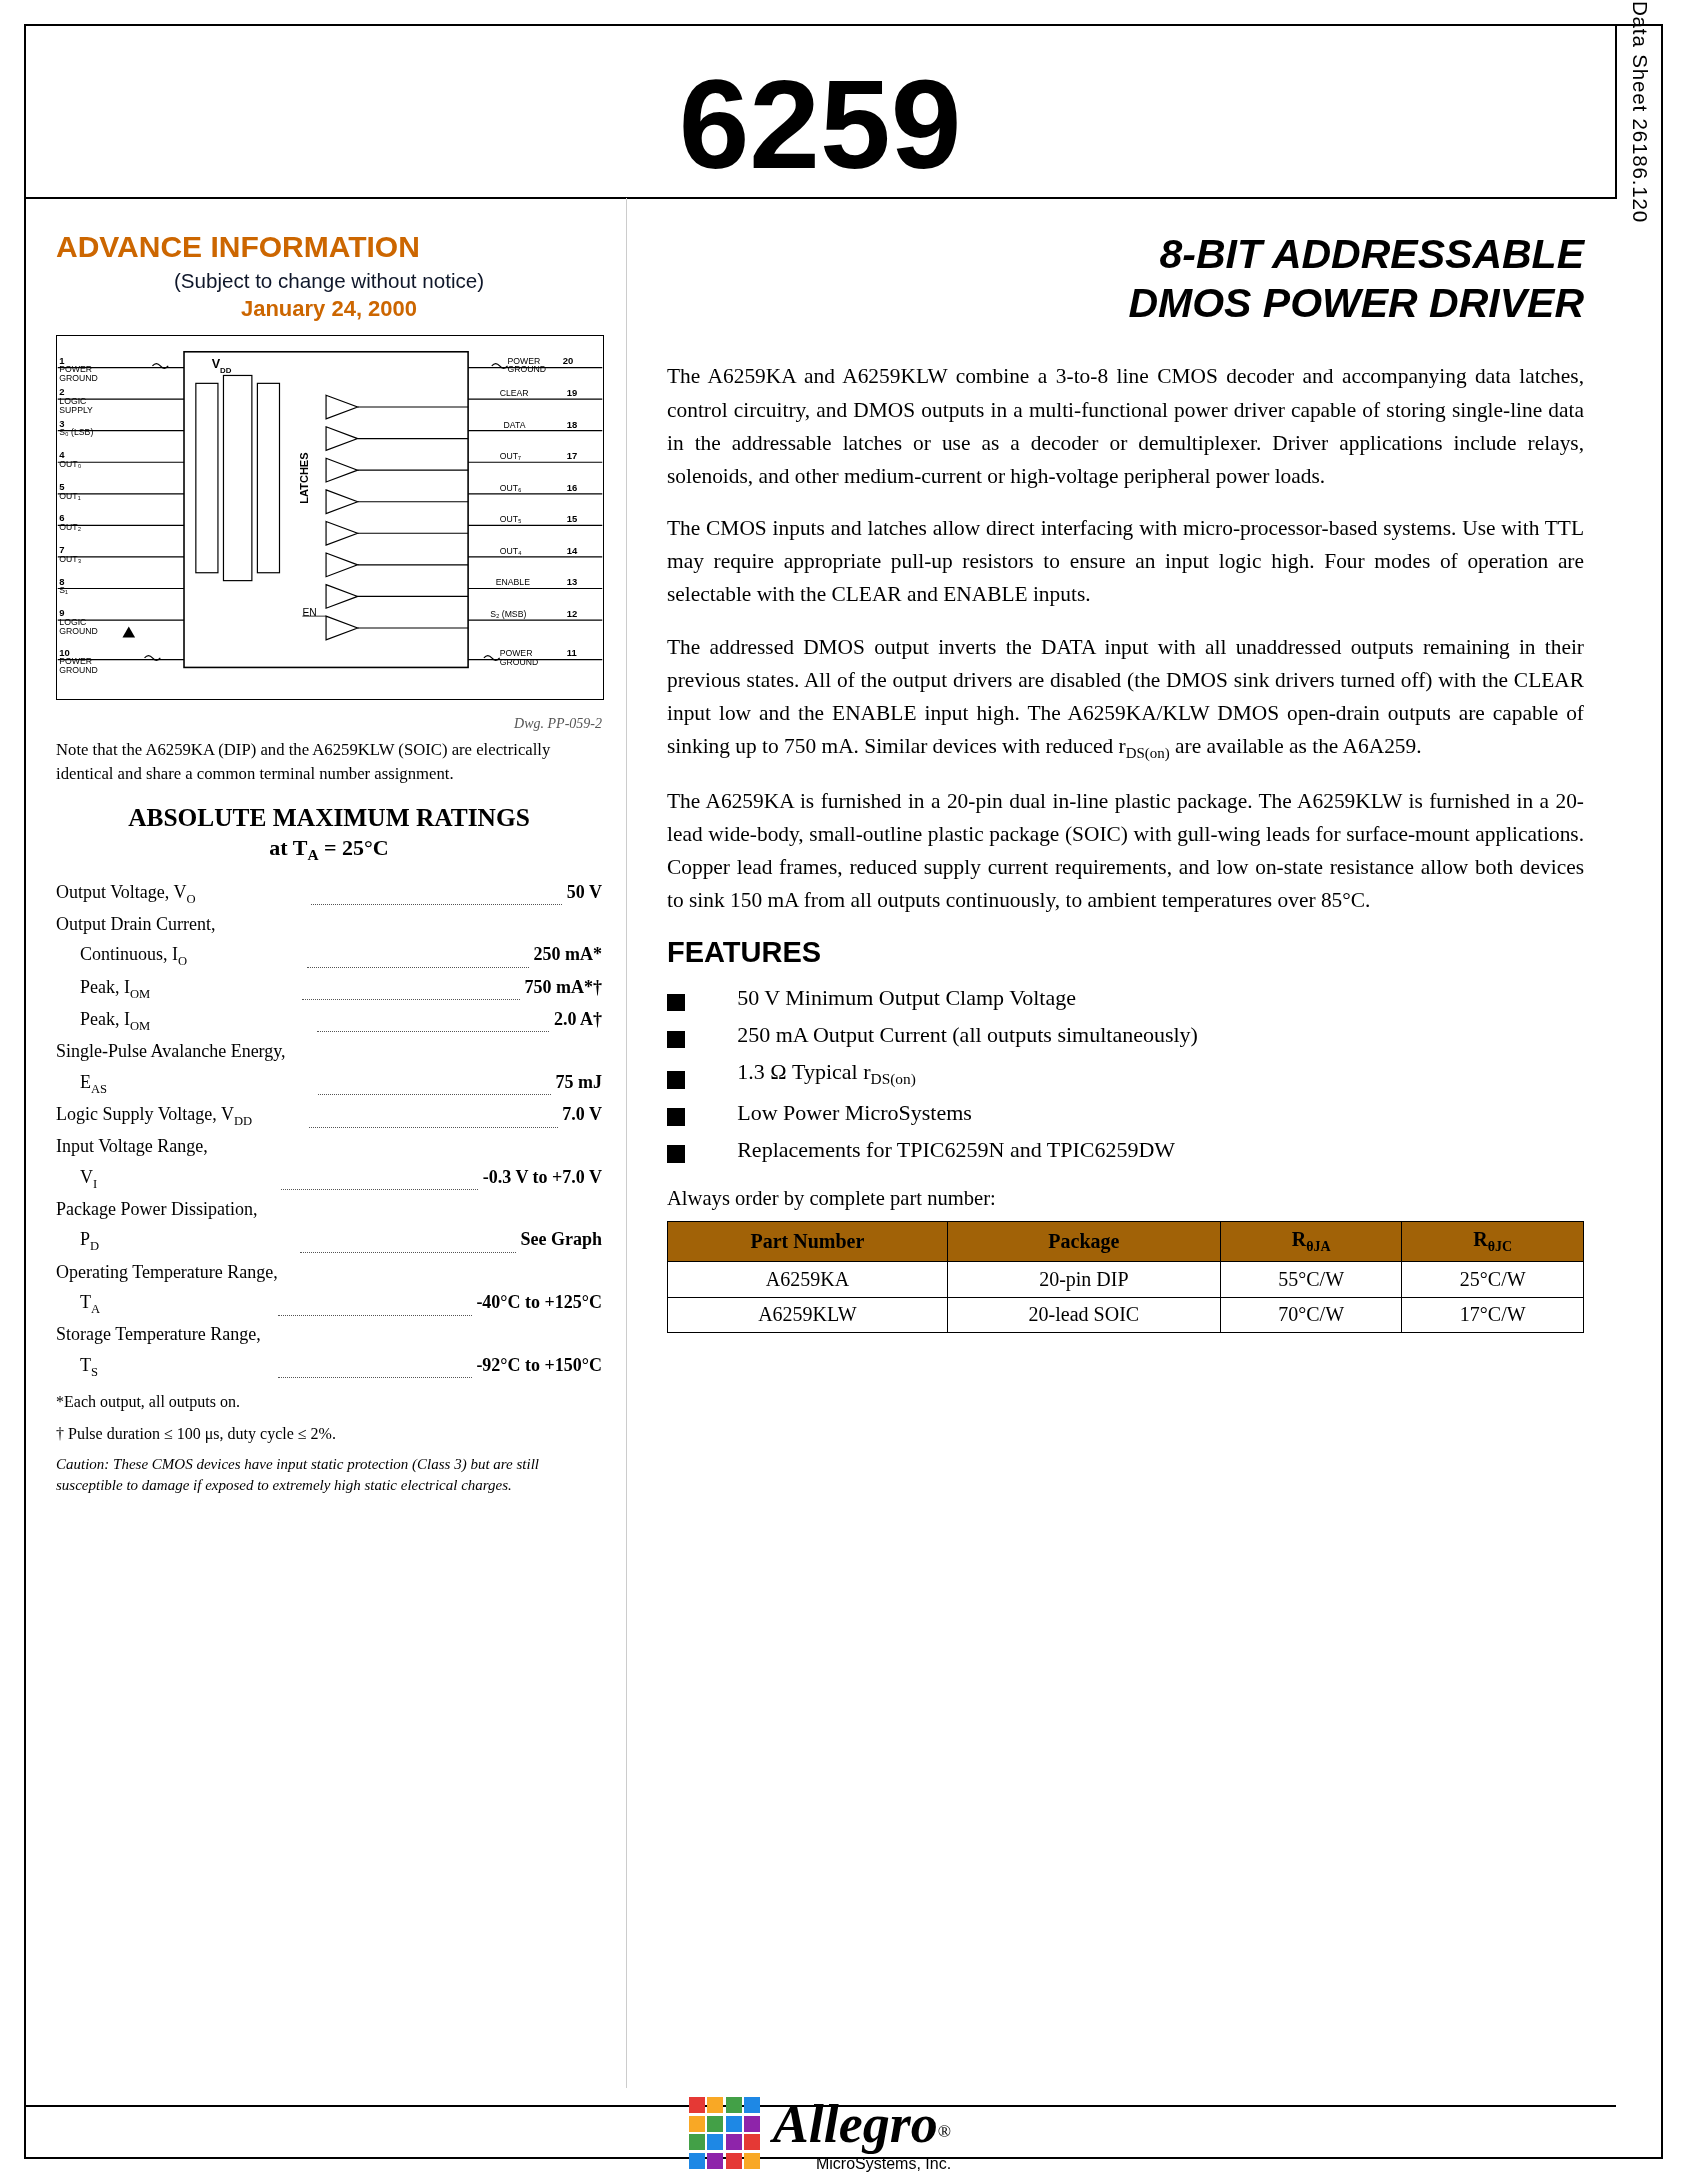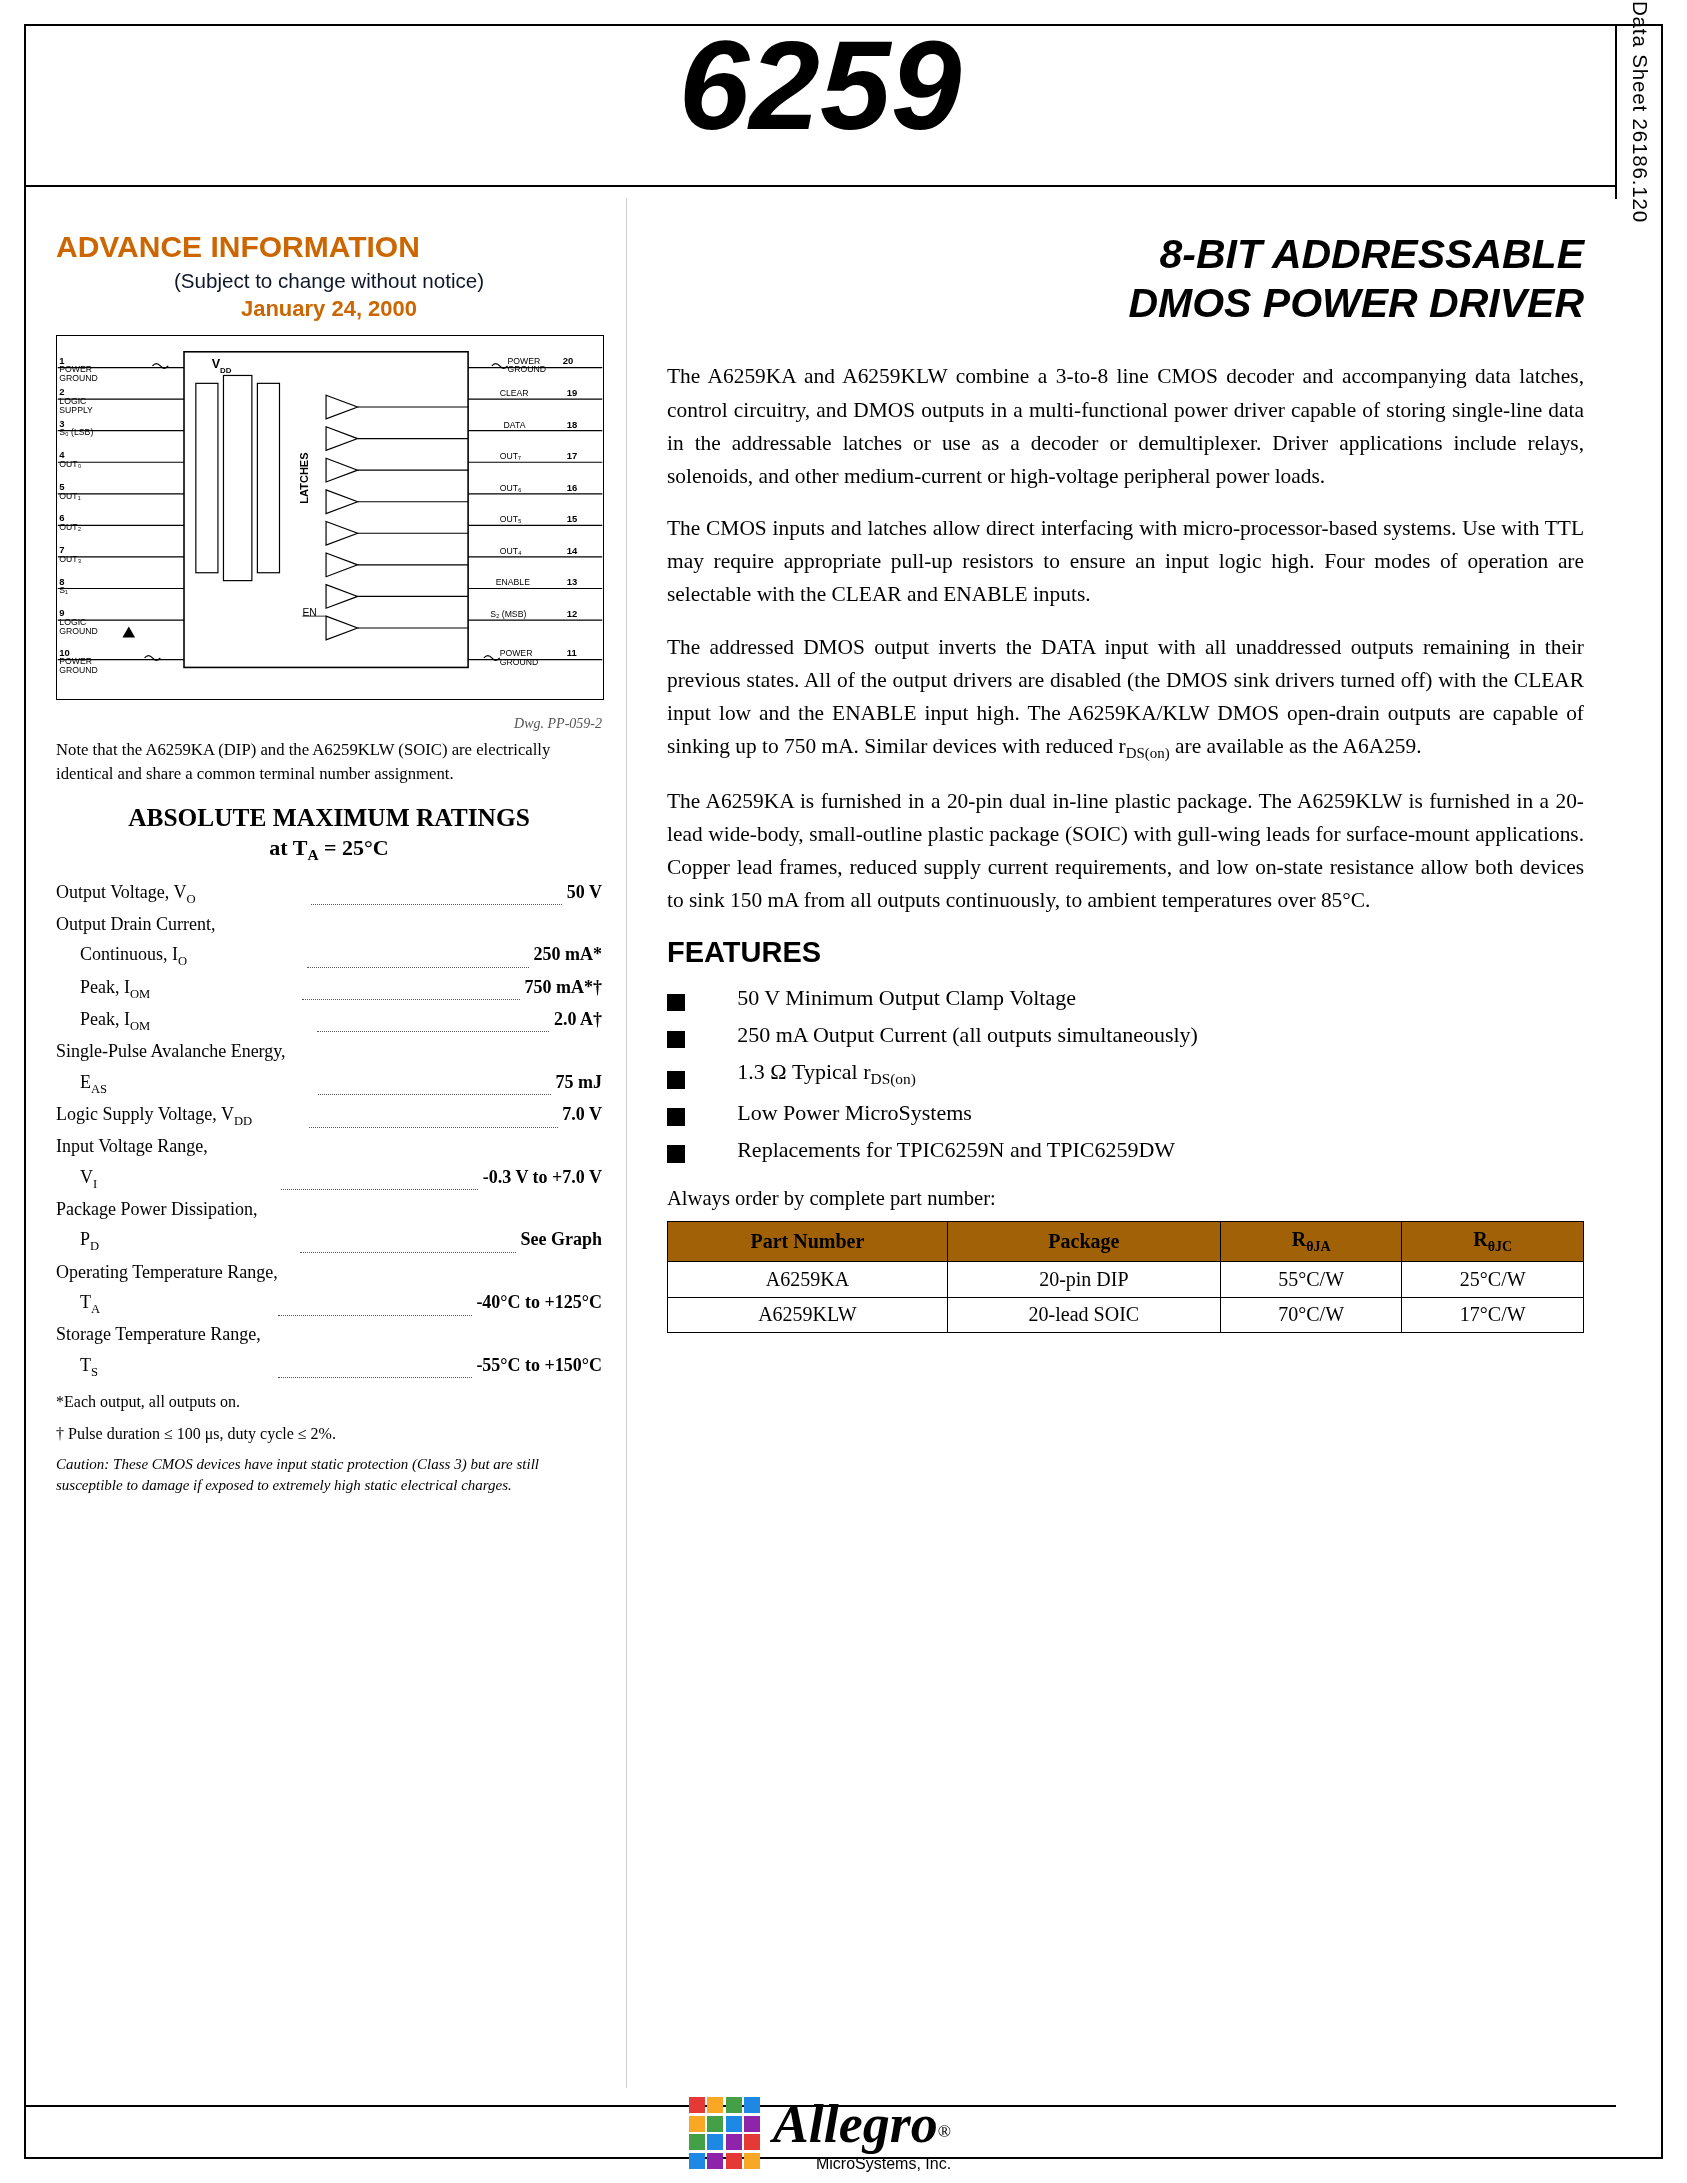--- a/index.html
+++ b/index.html
@@ -39,29 +39,28 @@
       transform: rotate(90deg);
       white-space: nowrap;
       font-size: 20.6px;
       font-family: Arial, sans-serif;
       letter-spacing: 0.8px;
     }
 
     
     .header-section {
       position: absolute;
-      top: 12px;
+      top: 24px;
       left: 24px;
       right: 71px;
       height: 175px;
       border-bottom: 2.4px solid #000;
       display: flex;
-      align-items: flex-start;
+      align-items: flex-end;
       justify-content: center;
-      font-style: italic;
     }
     .main-title {
       font-size: 127px;
       font-weight: bold;
       font-family: Arial, sans-serif;
     }
 
     
     .content-area {
       position: absolute;
@@ -530,21 +529,21 @@
         <span class="rating-dots"></span>
         <span class="rating-value"><b>-40°C to +125°C</b></span>
       </div>
 
       <div class="rating-row">
         <span class="rating-label">Storage Temperature Range,</span>
       </div>
       <div class="rating-row rating-indent">
         <span class="rating-label">T<sub>S</sub></span>
         <span class="rating-dots"></span>
-        <span class="rating-value"><b>-55°C to +150°C</b></span>
+        <span class="rating-value"><b>-92°C to +150°C</b></span>
       </div>
     </div>
 
     <div class="footnote">*Each output, all outputs on.</div>
     <div class="footnote">† Pulse duration ≤ 100 μs, duty cycle ≤ 2%.</div>
     <div class="footnote footnote-italic">Caution: These CMOS devices have input static protection (Class 3) but are still susceptible to damage if exposed to extremely high static electrical charges.</div>
   </div>
 
   <div class="right-col">
     <div class="product-title">

